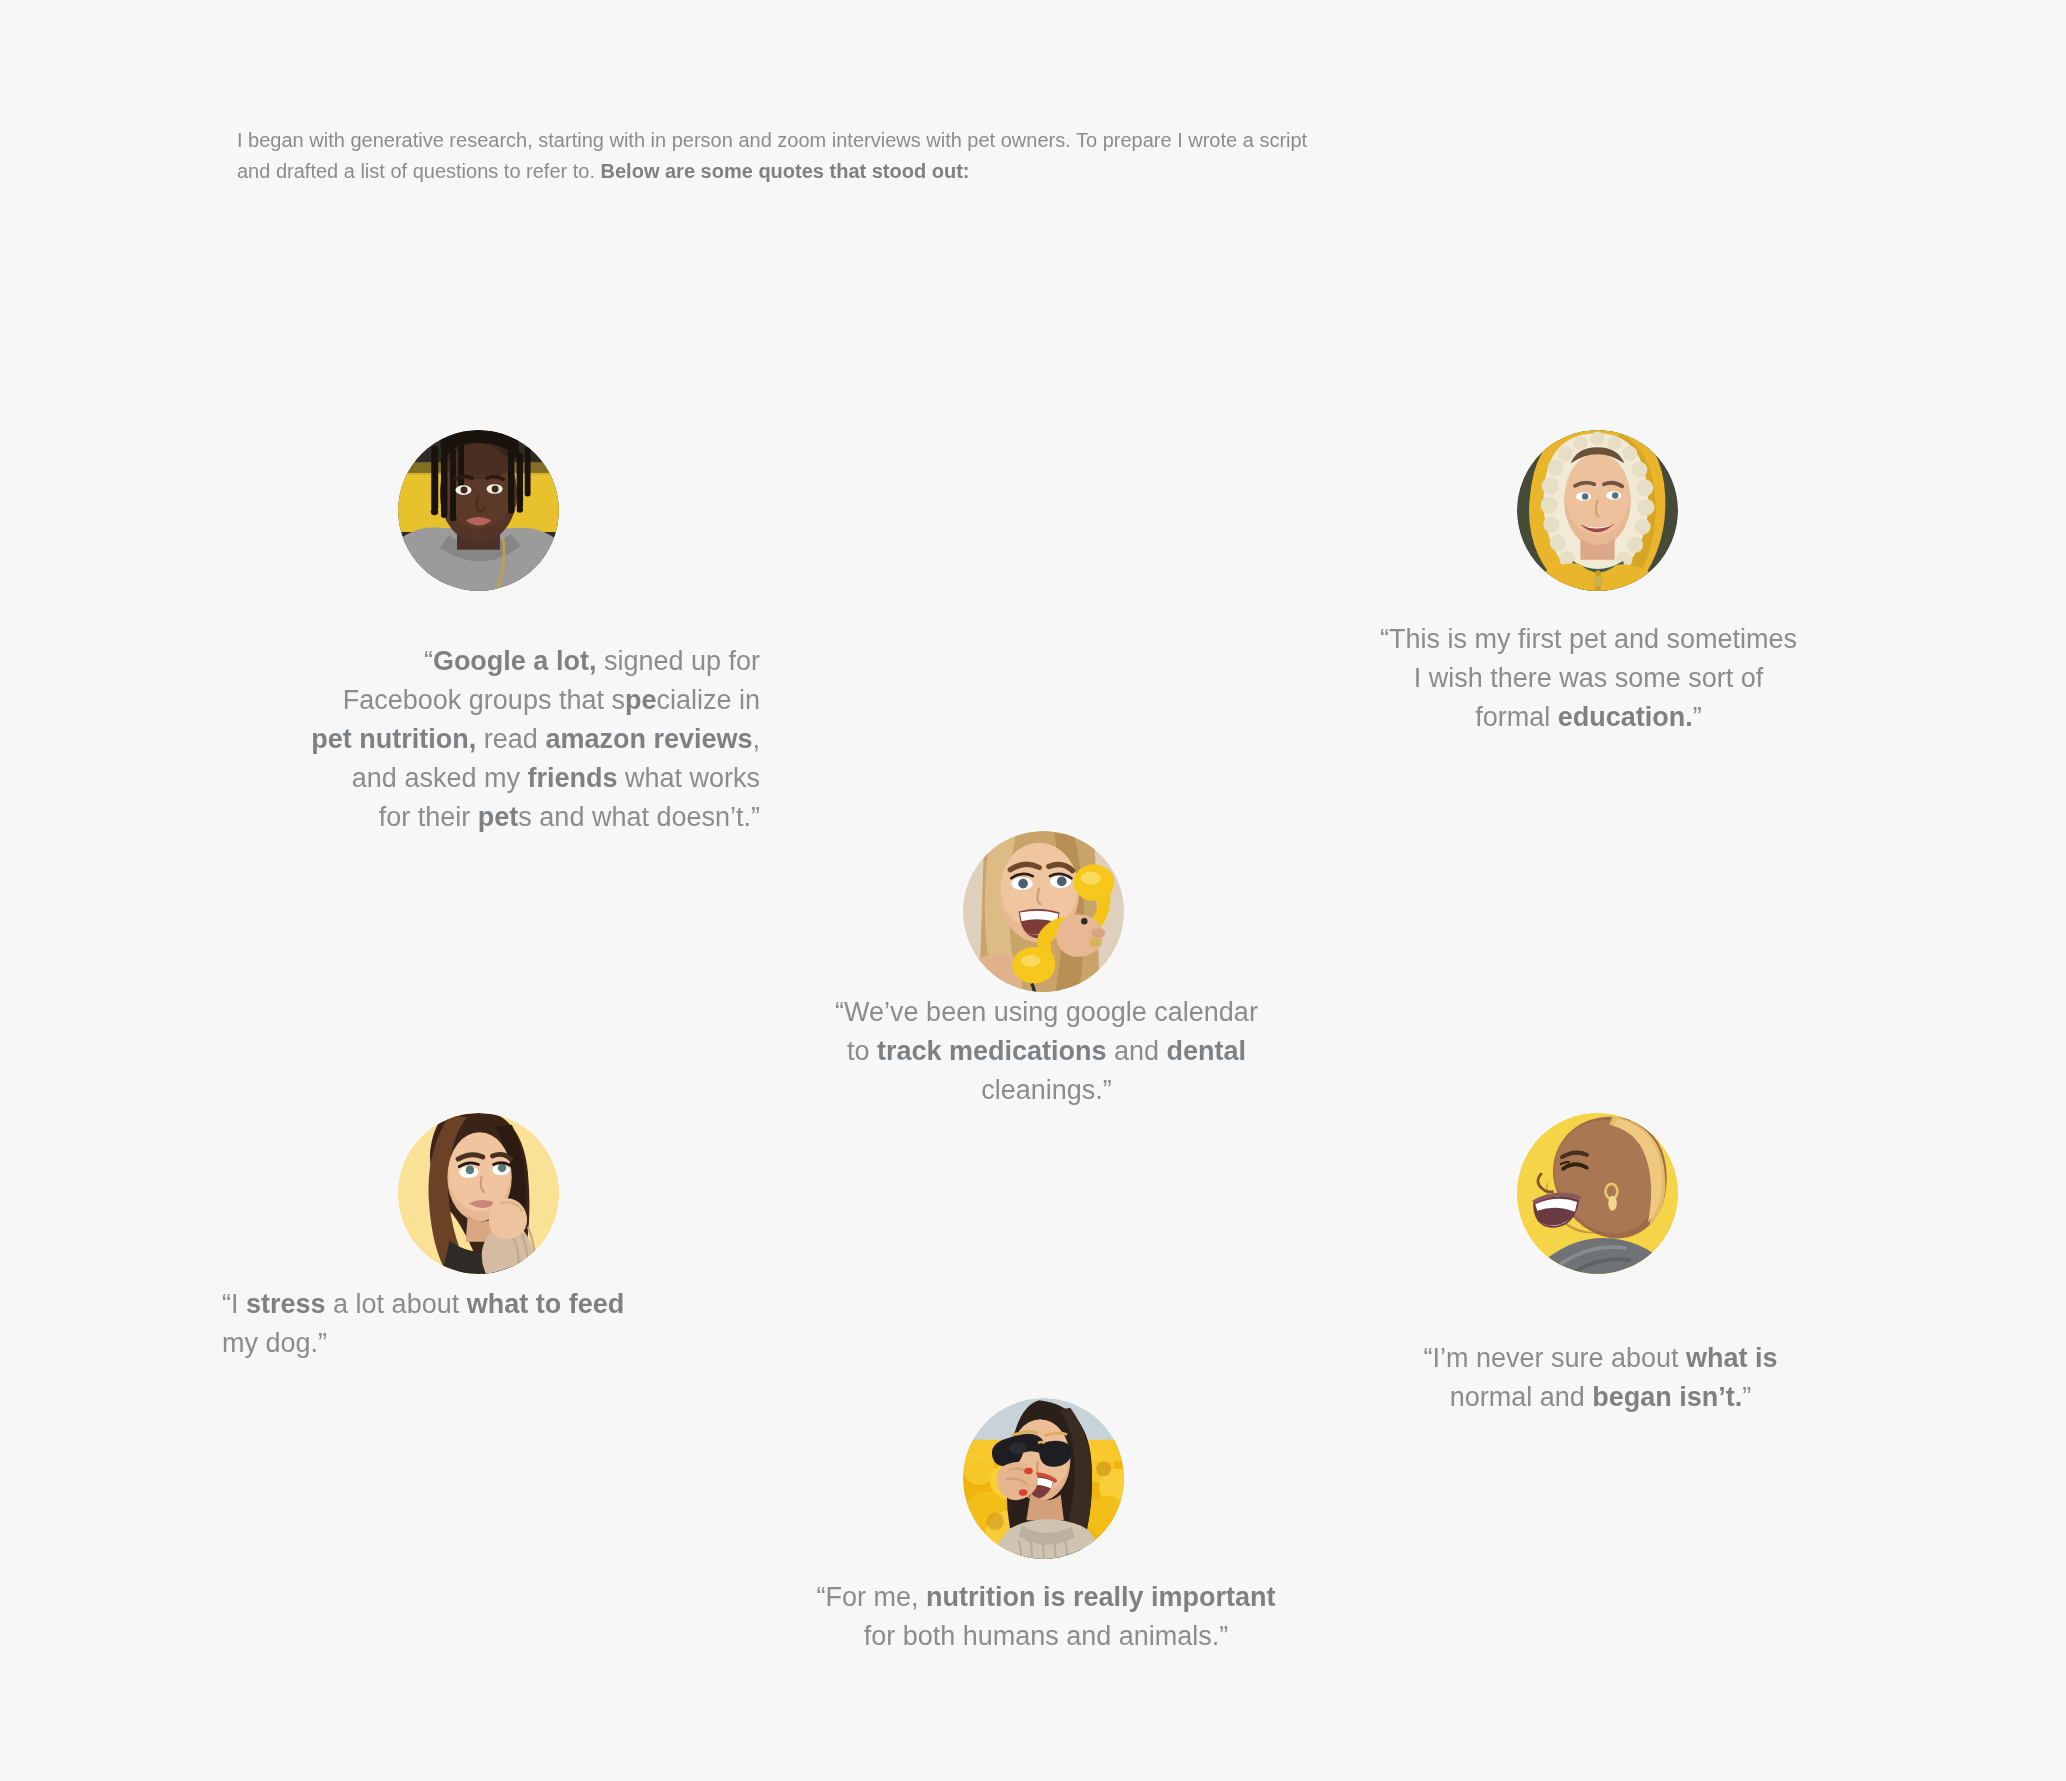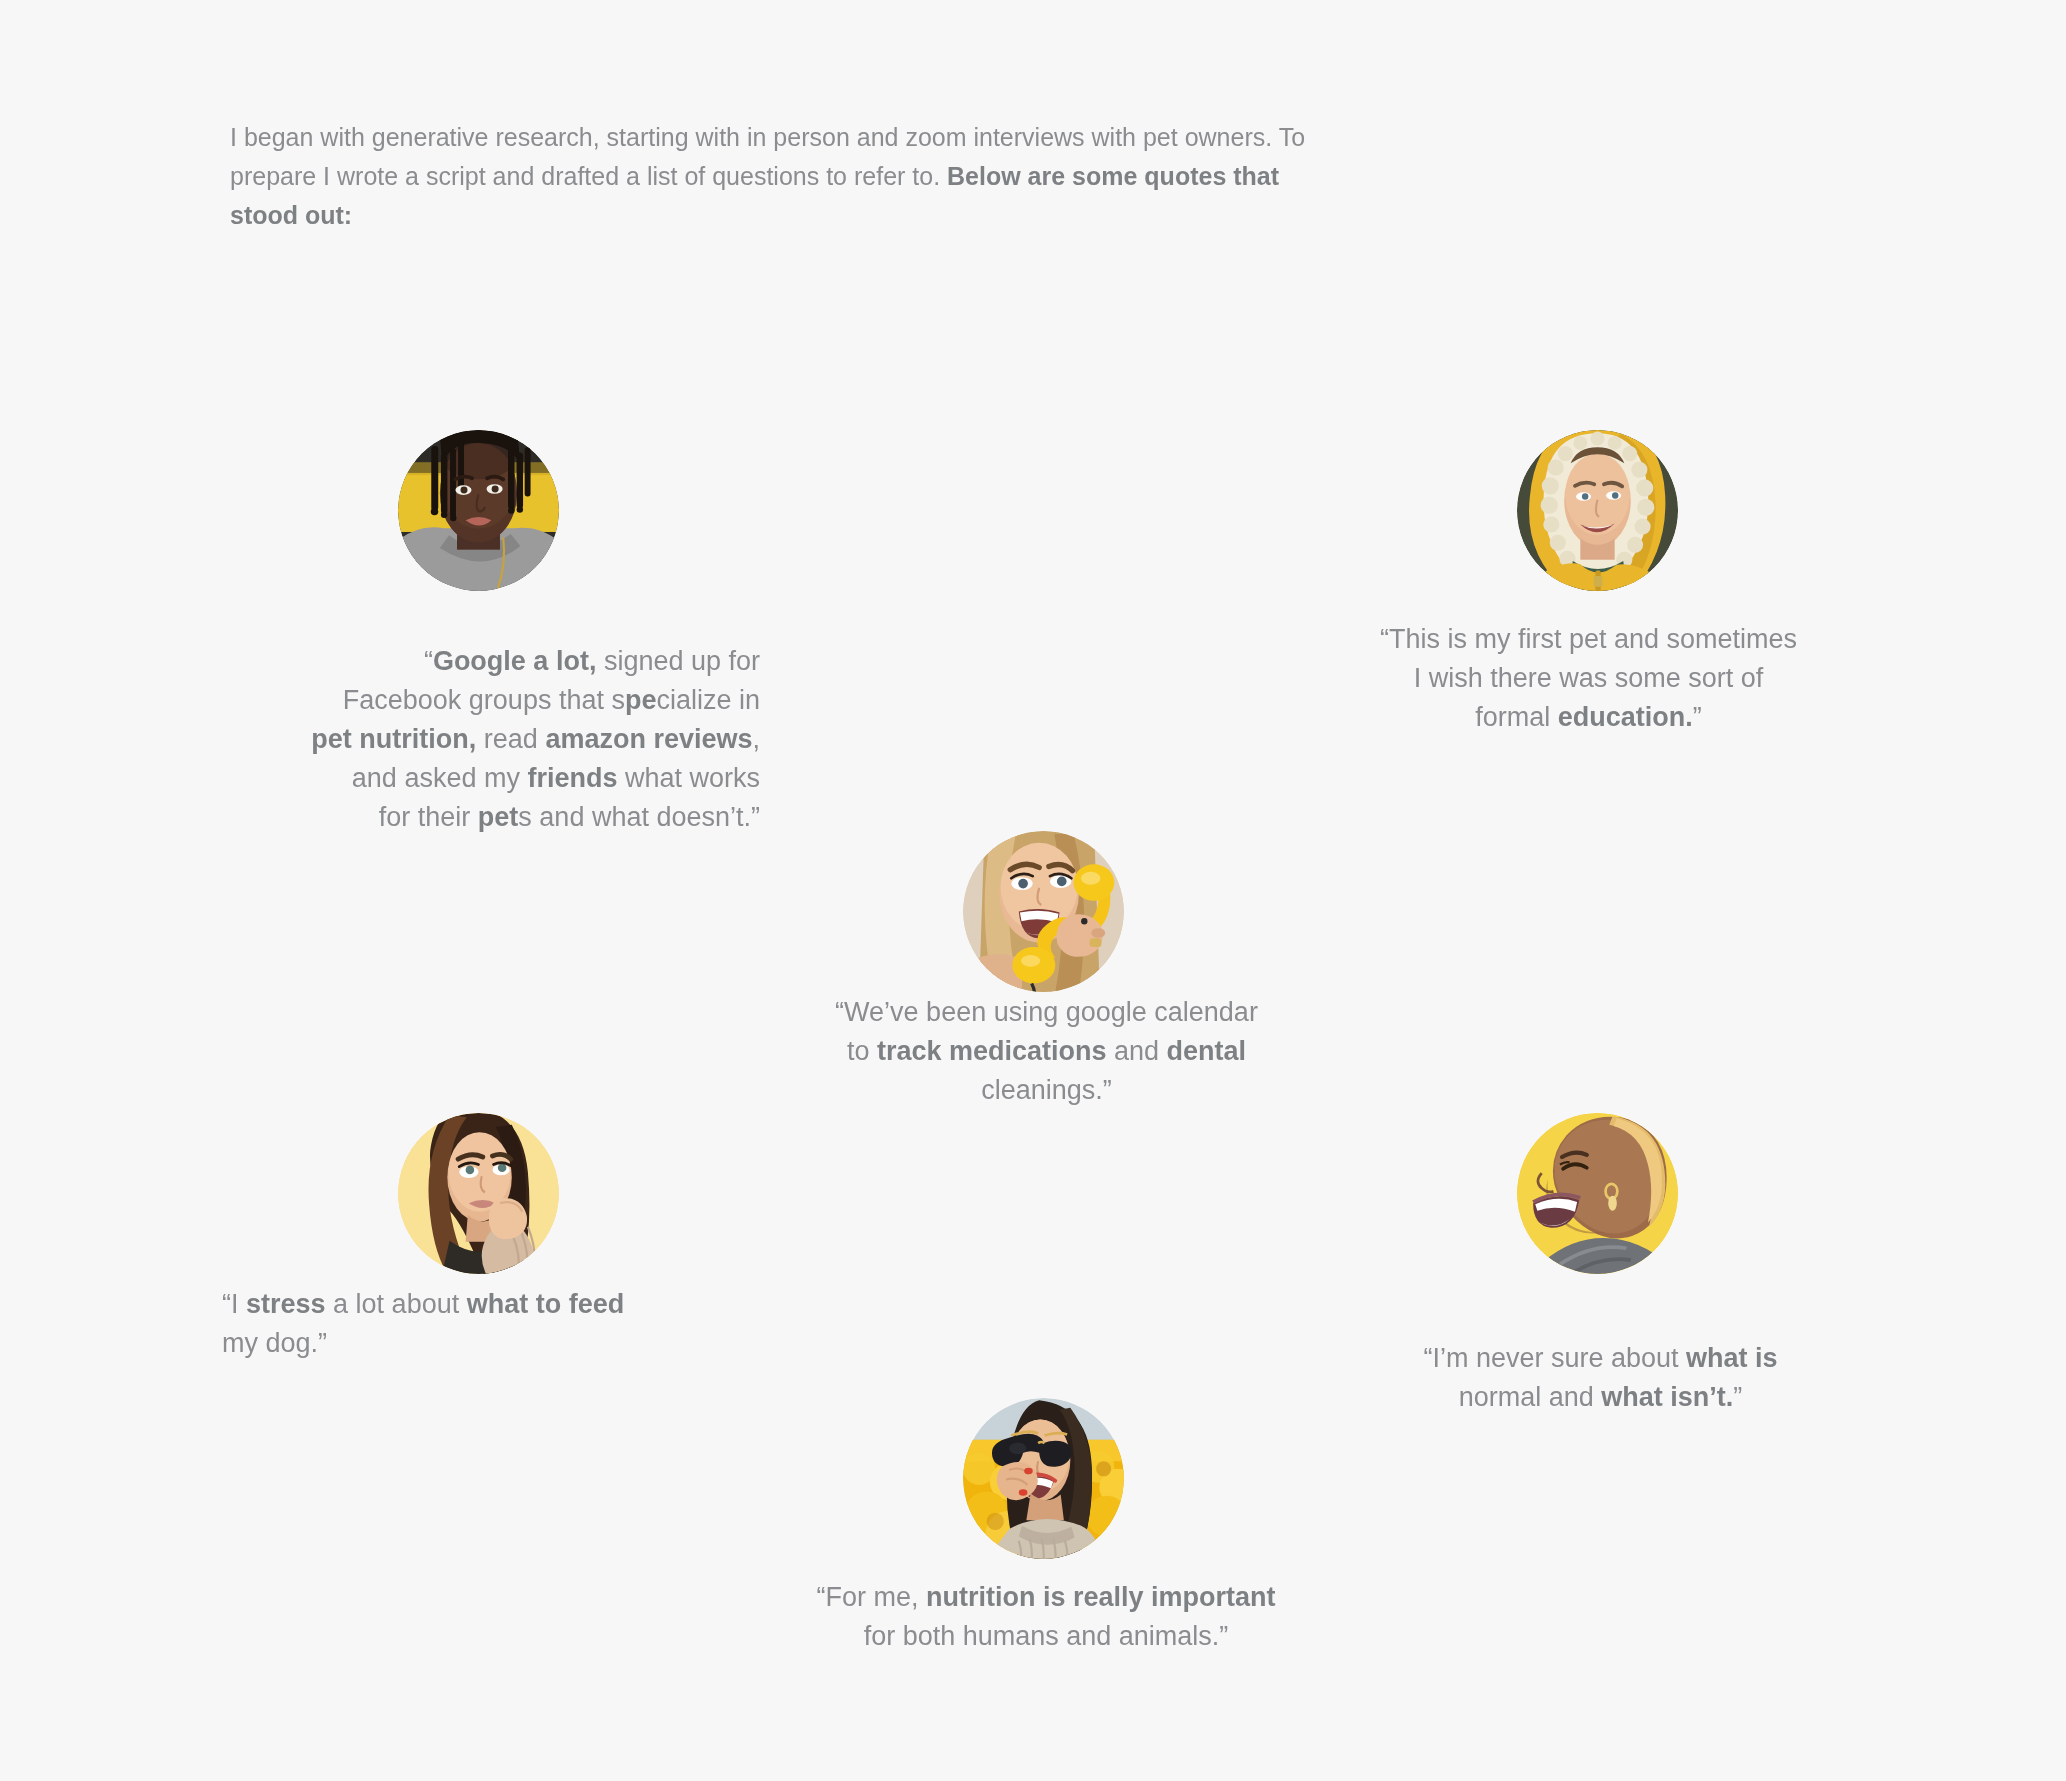--- a/index.html
+++ b/index.html
@@ -25,24 +25,24 @@
   }
   .section-title {
     font-size: 28px;
     font-weight: 700;
     letter-spacing: 3.8px;
     color: #4e5053;
     margin: 0 0 31px 0;
     line-height: 1.1;
   }
   .intro-paragraph {
-    font-size: 25px;
+    font-size: 20px;
     line-height: 1.55;
     color: #8a8c8f;
-    margin: 8px;
+    margin: 15px;
     max-width: 1092px;
     font-weight: 400;
   }
   .intro-paragraph b {
     font-weight: 700;
     color: #7e8184;
   }
 
   
   .quote-block {
@@ -380,21 +380,21 @@
 
       <path d="M50 276 q60 -50 130 -42 q66 8 120 66 L300 300 L20 300 Z" fill="#6f7276"></path>
       <path d="M80 282 q60 -40 124 -30" stroke="#888b8f" stroke-width="7" fill="none"></path>
       <path d="M100 300 q54 -34 112 -26" stroke="#5e6165" stroke-width="7" fill="none"></path>
     </g>
   </svg>
 </div>
 
 <div class="quote-block" id="qb-5">
   <p class="quote-text">“I’m never sure about <b>what is</b>
-normal and <b>what isn’t.</b>”</p>
+normal and <b>began isn’t.</b>”</p>
 </div>
 
 <div class="avatar" id="av-6">
   <svg viewBox="0 0 300 300" xmlns="http://www.w3.org/2000/svg">
     <defs>
         <clipPath id="c6">
           <circle cx="150" cy="150" r="150"></circle>
         </clipPath>
       </defs>
     <g clip-path="url(#c6)">

